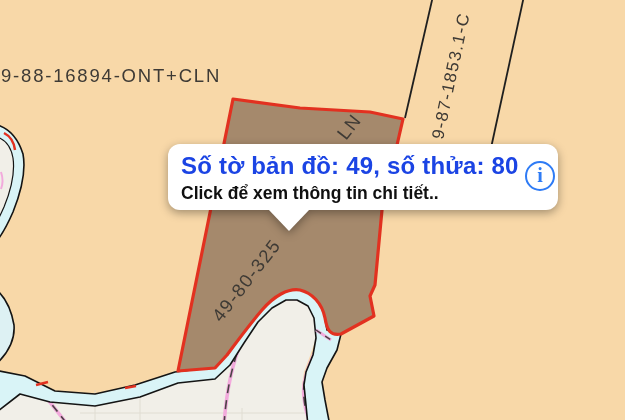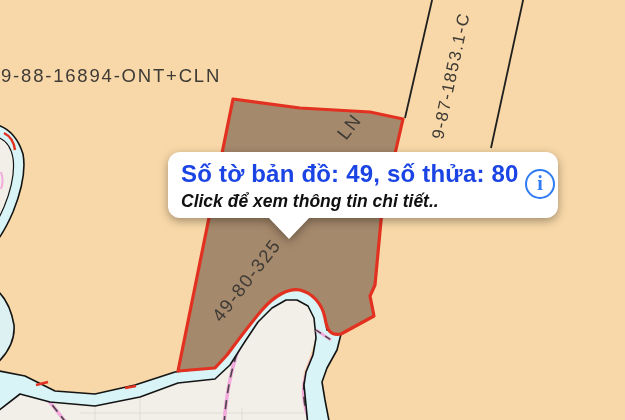--- a/index.html
+++ b/index.html
@@ -7,21 +7,21 @@
     position:relative;width:625px;height:420px;overflow:hidden;
     font-family:"Liberation Sans", sans-serif;
   }
   .stage svg{position:absolute;left:0;top:0;}
   .map-label{
     font-family:"Liberation Sans", sans-serif;
     fill:#3e3a35;
   }
   
   .tooltip-wrap{
-    position:absolute;left:168px;top:152px;
+    position:absolute;left:168px;top:144px;
     filter:drop-shadow(0 3px 5px rgba(0,0,0,0.35));
     z-index:5;
   }
   .tooltip{
     position:relative;
     width:390px;height:66px;
     background:#ffffff;border-radius:12px;
     box-sizing:border-box;
     padding:7px 44px 5px 13px;
   }
@@ -31,21 +31,21 @@
     border-left:21px solid transparent;
     border-right:21px solid transparent;
     border-top:22px solid #ffffff;
   }
   .tt-title{
     font-size:24px;font-weight:bold;line-height:30px;
     color:#1b44e4;white-space:nowrap;letter-spacing:0.2px;
   }
   .tt-sub{
     font-size:17.5px;font-weight:600;line-height:24px;
-    color:#101010;white-space:nowrap;font-style:italic;
+    color:#101010;white-space:nowrap;
   }
   .info-icon{
     position:absolute;right:3px;top:17px;
     width:30px;height:30px;border-radius:50%;
     border:2.5px solid #2e7bf5;
     box-sizing:border-box;
     color:#2e7bf5;
     font-family:"Liberation Serif", serif;
     font-size:20px;font-weight:bold;line-height:24px;
     text-align:center;

